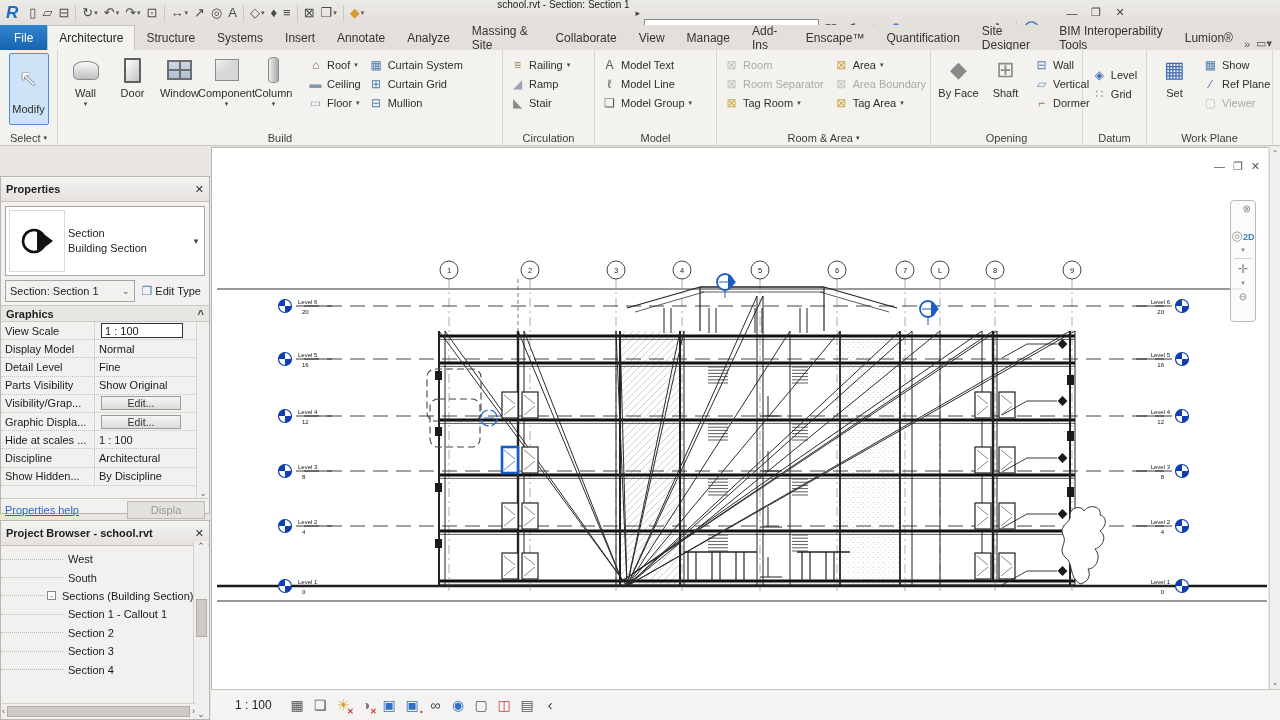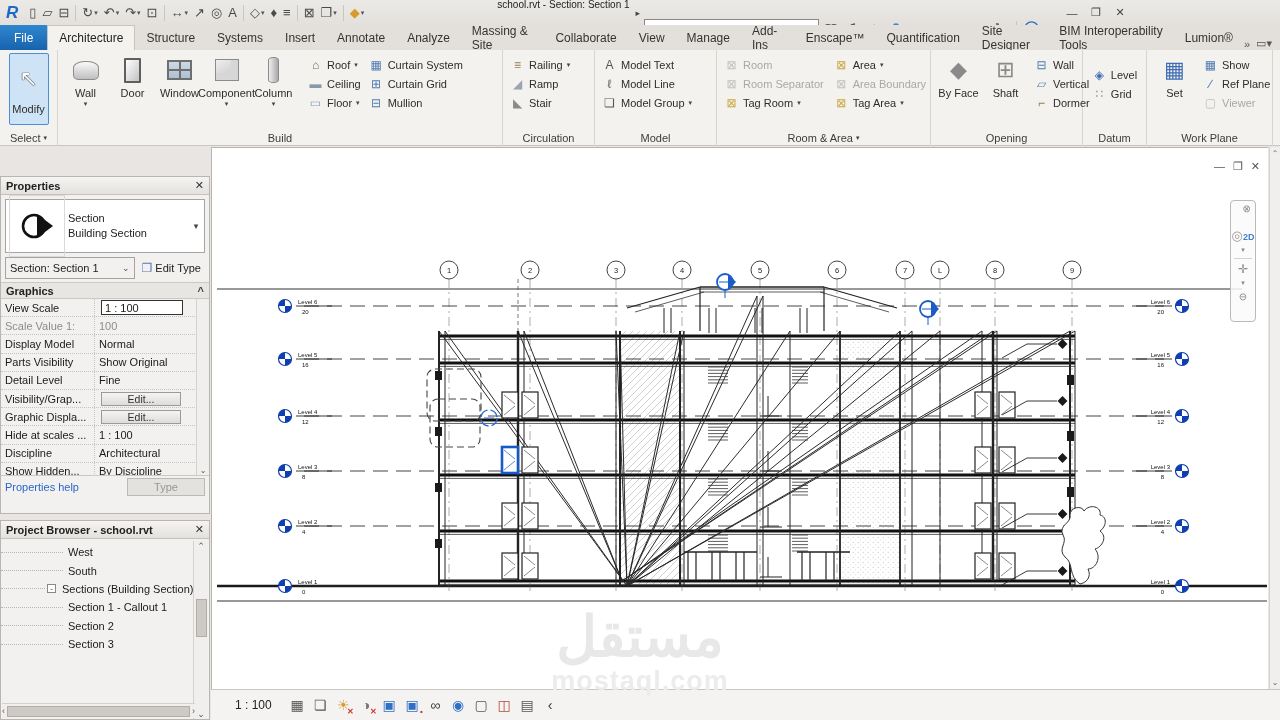--- a/index.html
+++ b/index.html
@@ -49,43 +49,43 @@
   .icon-window { width:25px; height:20px; border:2px solid #6e6e6e; background:
       linear-gradient(#6e6e6e,#6e6e6e) 50% 0/2px 100% no-repeat,
       linear-gradient(#6e6e6e,#6e6e6e) 0 50%/100% 2px no-repeat,
       linear-gradient(#cdd9e6,#aebfd2); }
   .icon-component { width:24px; height:22px; background:linear-gradient(145deg,#efefef,#c2c2c2); box-shadow:inset -7px -7px 0 #d7d7d7; }
   .icon-column { width:11px; height:26px; background:linear-gradient(90deg,#efefef,#a9a9a9); border-radius:5px/3px; }
   .gicon { font-size:22px; line-height:26px; }
 
   
   .palette { position:absolute; left:0; width:210px; background:#f2f1f0; border:1px solid #b9b6b2; }
-  .pal-head { height:18px; background:linear-gradient(#f5f4f3,#e4e1de); display:flex; align-items:center; font-size:11px; font-weight:bold; color:#222; padding:0 5px; border-bottom:1px solid #c5c2be; }
+  .pal-head { height:25px; background:linear-gradient(#f5f4f3,#e4e1de); display:flex; align-items:center; font-size:11px; font-weight:bold; color:#222; padding:0 5px; border-bottom:1px solid #c5c2be; }
   .pal-head .x { margin-left:auto; font-weight:normal; color:#333; font-size:11px; }
   #properties { top:176px; height:338px; }
-  #typesel { margin:4px; height:54px; background:#fff; border:1px solid #a8a5a1; display:flex; align-items:center;justify-content:space-between; }
+  #typesel { margin:4px; height:70px; background:#fff; border:1px solid #a8a5a1; display:flex; align-items:center;justify-content:space-between; }
   #typesel-icon { width:56px; height:62px; margin:3px; border:1px solid #d9d9d9; display:flex; align-items:center; justify-content:center; }
   #typesel-text { font-size:11px; color:#222; line-height:15px; flex:1; }
   #typesel-arrow { align-self:stretch; width:16px; display:flex; align-items:center; justify-content:center; color:#444; font-size:9px; }
   #selrow { display:flex; margin:0 4px 3px 4px; height:22px; gap:3px; }
   #selcombo { flex:1; border:1px solid #a8a5a1; background:#f2f1f0; font-size:11px; display:flex; align-items:center; padding:0 4px; color:#222; }
   #selcombo .v { margin-left:auto; color:#555; font-size:9px; }
   #edittype { display:flex; align-items:center; gap:3px; font-size:11px; padding:0 4px; color:#222; }
   #grp-graphics { height:17px; background:#e8e6e3; border-top:1px solid #ccc9c5; border-bottom:1px solid #ccc9c5; display:flex; align-items:center; font-size:11px; font-weight:bold; padding:0 5px; color:#222; }
   #grp-graphics .car { margin-left:auto; font-weight:bold; color:#444; }
   #proprows { height:176px; overflow:hidden; position:relative; }
   .prow { display:flex; height:18.2px; border-bottom:1px dotted #c6c3bf; font-size:11px; align-items:center; }
   .prow .pl { width:94px; padding-left:4px; color:#1a1a1a; border-right:1px dotted #c6c3bf; align-self:stretch; display:flex; align-items:center; }
   .prow .pv { flex:1; padding-left:4px; color:#1a1a1a; }
   .prow.gray .pl,.prow.gray .pv { color:#8e8b88; }
   .pv-input { border:1px solid #333; background:#fff; padding:0 3px; margin-left:2px; width:82px; height:15px; display:flex; align-items:center; }
   .pv-btn { width:80px; height:14px; background:linear-gradient(#f4f4f4,#dcdcdc); border:1px solid #9d9a96; text-align:center; font-size:10.5px; color:#333; margin-left:2px; display:flex; align-items:center; justify-content:center; }
   #prop-vscroll { position:absolute; right:0; top:0; width:13px; height:176px; background:#f0efee; border-left:1px solid #d5d2ce; display:flex; flex-direction:column; justify-content:flex-end; align-items:center; font-size:8px; color:#555; }
   #propfoot { height:22px; display:flex; align-items:center; border-top:1px solid #ccc9c5; padding:0 4px; }
-  #prophelp { font-size:11px; color:#2a66c8; }
+  #prophelp { font-size:11px; color:#2a66c8; text-decoration:underline; }
   #applybtn { margin-left:auto; width:78px; height:18px; background:#e4e2df; border:1px solid #bdbab6; color:#9a9793; font-size:11px; display:flex; align-items:center; justify-content:center; }
 
   #browser { top:520px; height:200px; }
   #tree { position:relative; height:162px; overflow:hidden; padding-top:4px; }
   .titem { display:flex; align-items:center; height:18.4px; font-size:11px; color:#1a1a1a; white-space:nowrap; }
   .titem .lbl { padding:1px 3px; }
   .titem.sel .lbl { background:#d9d9d9; font-weight:bold; }
   .texp { width:9px; height:9px; border:1px solid #888; background:#fff; font-size:8px; line-height:7px; text-align:center; color:#333; margin-right:3px; }
   #tree-vscroll { position:absolute; right:1px; top:20px; width:15px; height:178px; background:#f0efee; border-left:1px solid #d5d2ce; display:flex; flex-direction:column; align-items:center; font-size:9px; color:#555; }
   #tree-vthumb { width:11px; height:38px; background:#cdcac6; border:1px solid #b1aeaa; margin-top:48px; }
@@ -533,35 +533,31 @@
       <span>Graphics</span>
         <span class="car">^</span>
     </div>
     <div id="proprows">
       <div class="prow">
           <div class="pl">View Scale</div>
           <div class="pv">
             <div class="pv-input">1 : 100</div>
           </div>
         </div>
-        <div class="prow gray">
-          <div class="pl">Scale Value    1:</div>
-          <div class="pv">100</div>
-        </div>
         <div class="prow">
           <div class="pl">Display Model</div>
           <div class="pv">Normal</div>
         </div>
         <div class="prow">
+          <div class="pl">Detail Level</div>
+          <div class="pv">Fine</div>
+        </div>
+        <div class="prow">
           <div class="pl">Parts Visibility</div>
           <div class="pv">Show Original</div>
-        </div>
-        <div class="prow">
-          <div class="pl">Detail Level</div>
-          <div class="pv">Fine</div>
         </div>
         <div class="prow">
           <div class="pl">Visibility/Grap...</div>
           <div class="pv">
             <div class="pv-btn">Edit...</div>
           </div>
         </div>
         <div class="prow">
           <div class="pl">Graphic Displa...</div>
           <div class="pv">
@@ -579,21 +575,21 @@
         <div class="prow">
           <div class="pl">Show Hidden...</div>
           <div class="pv">By Discipline</div>
         </div>
         <div id="prop-vscroll">
           <span>⌄</span>
         </div>
     </div>
     <div id="propfoot">
       <span id="prophelp">Properties help</span>
-      <span id="applybtn">Type</span>
+      <span id="applybtn">Displa</span>
     </div>
   </div>
 
   <div class="palette" id="browser">
     <div class="pal-head">
       <span>Project Browser - school.rvt</span>
       <span class="x">✕</span>
     </div>
     <div id="tree">
         <div class="titem">
@@ -613,20 +609,24 @@
           <span style="display: inline-block; width: 62px; border-bottom: 1px dotted rgb(185, 182, 178); height: 1px; margin-right: 2px;"></span>
           <span class="lbl">Section 1 - Callout 1</span>
         </div>
         <div class="titem">
           <span style="display: inline-block; width: 62px; border-bottom: 1px dotted rgb(185, 182, 178); height: 1px; margin-right: 2px;"></span>
           <span class="lbl">Section 2</span>
         </div>
         <div class="titem">
           <span style="display: inline-block; width: 62px; border-bottom: 1px dotted rgb(185, 182, 178); height: 1px; margin-right: 2px;"></span>
           <span class="lbl">Section 3</span>
+        </div>
+        <div class="titem">
+          <span style="display: inline-block; width: 62px; border-bottom: 1px dotted rgb(185, 182, 178); height: 1px; margin-right: 2px;"></span>
+          <span class="lbl">Section 4</span>
         </div>
       </div>
     <div id="tree-vscroll">
       <span>⌃</span>
         <div id="tree-vthumb"></div>
         <span style="margin-top:auto;">⌄</span>
     </div>
     <div id="tree-hscroll">
       <span>‹</span>
         <div id="tree-hthumb"></div>
@@ -988,24 +988,20 @@
       <span style="font-size:12px;margin-top:3px;">✛</span>
       <span style="font-size:7px;margin-top:3px;">▾</span>
       <span style="margin-top:4px;">⊖</span>
     </div>
   </div>
   <div id="cscroll">
       <span>⌃</span>
       <span>⌄</span>
     </div>
 
-  <div id="watermark">
-    <div id="wm-ar">مستقل</div>
-    <div id="wm-en">mostaql.com</div>
-  </div>
 
   <div id="statusbar">
     <span id="sb-scale">1 : 100</span>
     <span id="sb-icons"><span class="sbico">
           <span style="color: rgb(85, 85, 85);">▦</span>
         </span><span class="sbico">
           <span style="color: rgb(85, 85, 85);">❏</span>
         </span><span class="sbico">
           <span style="color: rgb(215, 155, 47);">☀</span>
           <span class="ov">✕</span>

